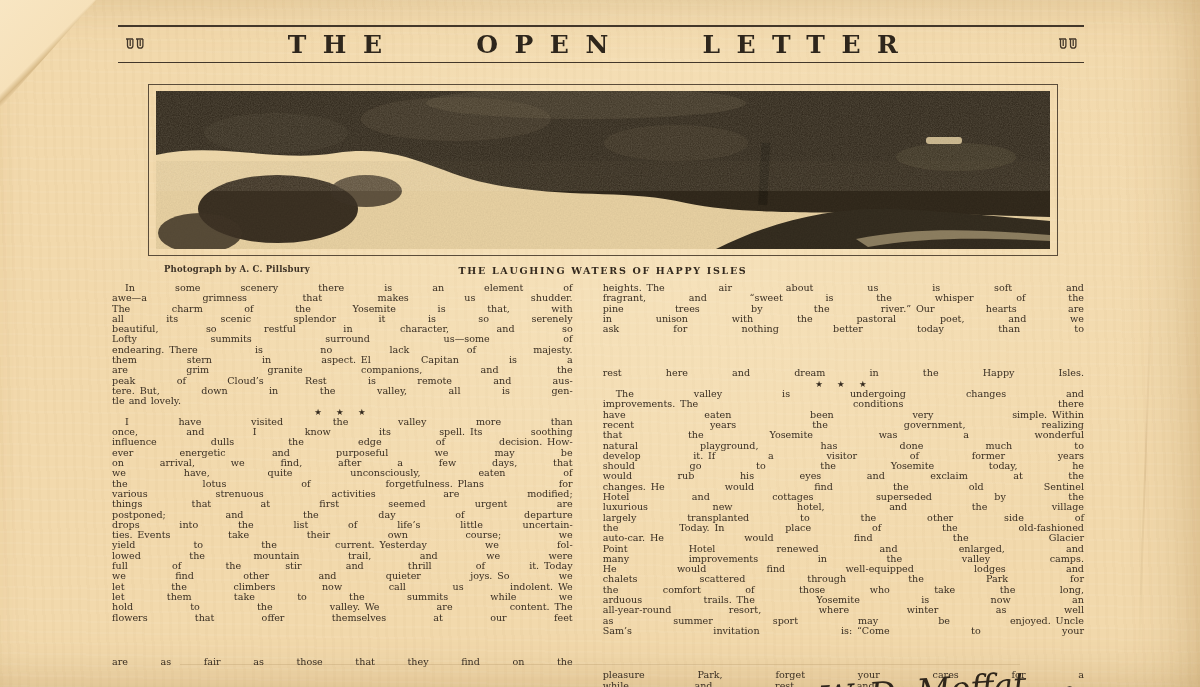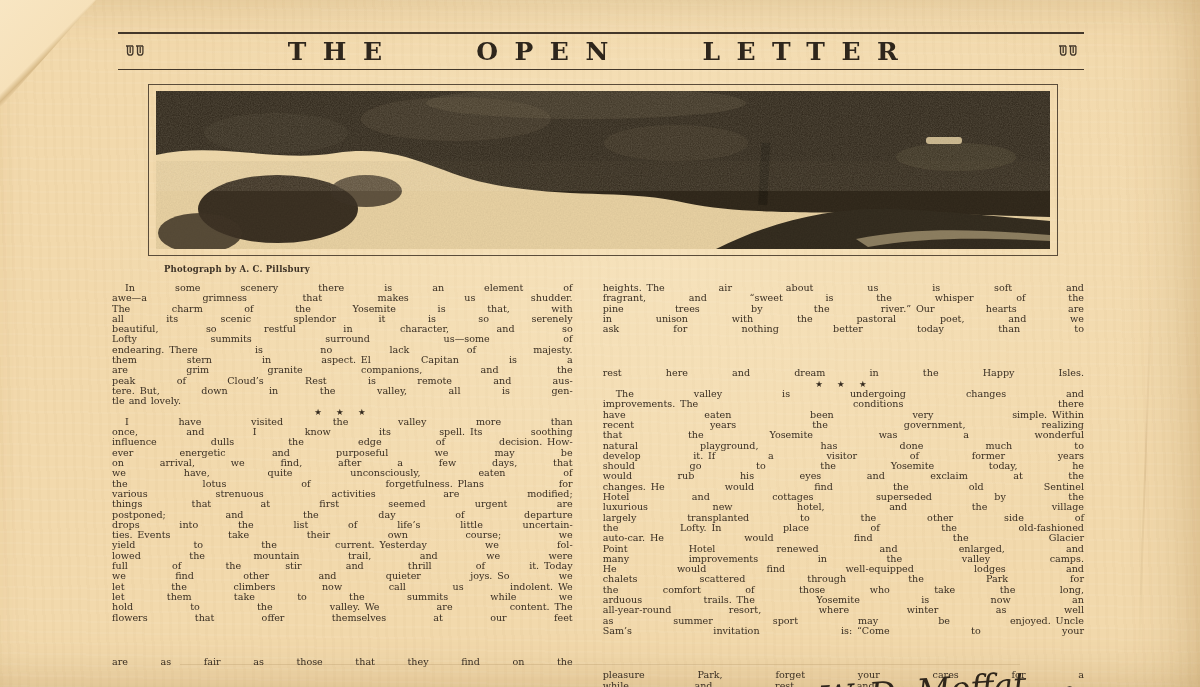--- a/index.html
+++ b/index.html
@@ -25,21 +25,21 @@
   .fold{
     position:absolute;top:0;left:0;width:96px;height:108px;
     clip-path:polygon(0 0,100% 0,0 100%);
     background:linear-gradient(135deg,#f8e6c3 0%,#f6e1ba 46%,#d8bb89 50%,#f0d6a9 53%);
   }
   .crease-v{position:absolute;right:54px;top:290px;width:2px;height:370px;
     background:linear-gradient(to bottom,rgba(0,0,0,0),rgba(120,85,35,0.12),rgba(0,0,0,0));transform:rotate(2deg);}
   .crease-h{position:absolute;left:15%;bottom:22px;width:70%;height:1px;background:rgba(120,85,35,0.14);}
 
   
-  .masthead{position:absolute;top:32px;left:118px;width:966px;}
+  .masthead{position:absolute;top:25px;left:118px;width:966px;}
   .rule{height:1.5px;background:#43372a;}
   .title-row{display:flex;align-items:center;justify-content:space-between;padding:3px 6px;}
   .page-title{
     flex:1;text-align:center;
     font-size:25px;font-weight:bold;color:#2e261c;
     letter-spacing:0.66em;word-spacing:2.1em;
     white-space:nowrap;
   }
   .ornament svg{display:block;}
 
@@ -139,20 +139,21 @@
 
       <rect x="604" y="52" width="9" height="62" fill="#211b11" transform="rotate(3 608 80)"></rect>
       <rect x="770" y="46" width="36" height="7" rx="3" fill="#ead3a4" opacity="0.8"></rect>
 
       <rect x="0" y="0" width="894" height="100" filter="url(#grainLight)" opacity="0.22"></rect>
       <rect x="0" y="70" width="894" height="88" filter="url(#grainDark)" opacity="0.16"></rect>
     </svg>
   </div>
   <div class="caption-row">
     <span class="photo-credit">Photograph by A. C. Pillsbury</span>
+    <span class="photo-caption">THE LAUGHING WATERS OF HAPPY ISLES</span>
   </div>
 
   <div class="columns">
     <div class="col col-left">
       <div class="para indent">
           <div class="tline">In some scenery there is an element of</div>
           <div class="tline">awe—a grimness that makes us shudder.</div>
           <div class="tline">The charm of the Yosemite is that, with</div>
           <div class="tline">all its scenic splendor it is so serenely</div>
           <div class="tline">beautiful, so restful in character, and so</div>
@@ -206,21 +207,21 @@
           <div class="tline">recent years the government, realizing</div>
           <div class="tline">that the Yosemite was a wonderful</div>
           <div class="tline">natural playground, has done much to</div>
           <div class="tline">develop it. If a visitor of former years</div>
           <div class="tline">should go to the Yosemite today, he</div>
           <div class="tline">would rub his eyes and exclaim at the</div>
           <div class="tline">changes. He would find the old Sentinel</div>
           <div class="tline">Hotel and cottages superseded by the</div>
           <div class="tline">luxurious new hotel, and the village</div>
           <div class="tline">largely transplanted to the other side of</div>
-          <div class="tline">the Lofty. In place of the old-fashioned</div>
+          <div class="tline">the Today. In place of the old-fashioned</div>
           <div class="tline">auto-car. He would find the Glacier</div>
           <div class="tline">Point Hotel renewed and enlarged, and</div>
           <div class="tline">many improvements in the valley camps.</div>
           <div class="tline">He would find well-equipped lodges and</div>
           <div class="tline">chalets scattered through the Park for</div>
           <div class="tline">the comfort of those who take the long,</div>
           <div class="tline">arduous trails. The Yosemite is now an</div>
           <div class="tline">all-year-round resort, where winter as well</div>
           <div class="tline">as summer sport may be enjoyed. Uncle</div>
           <div class="tline">Sam’s invitation is: “Come to your</div>

